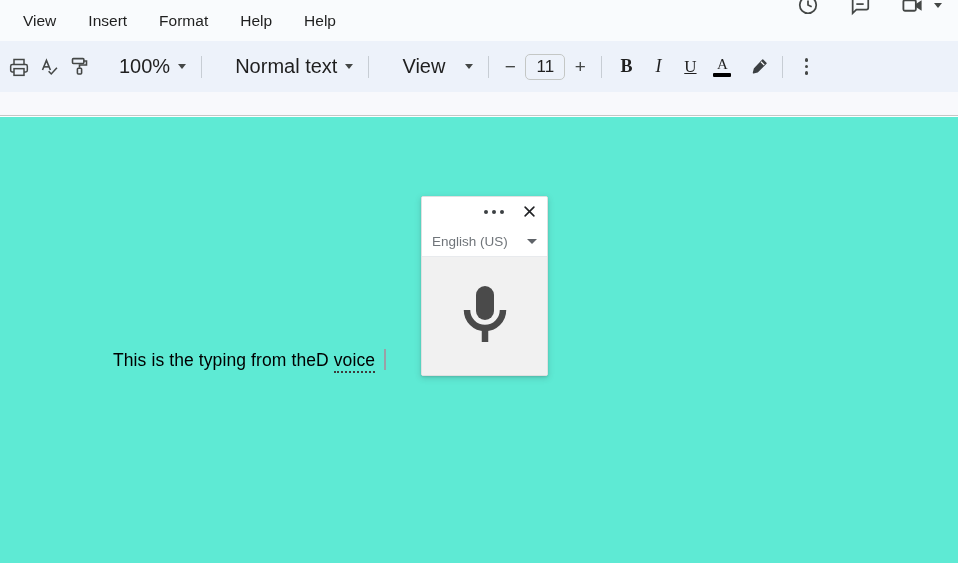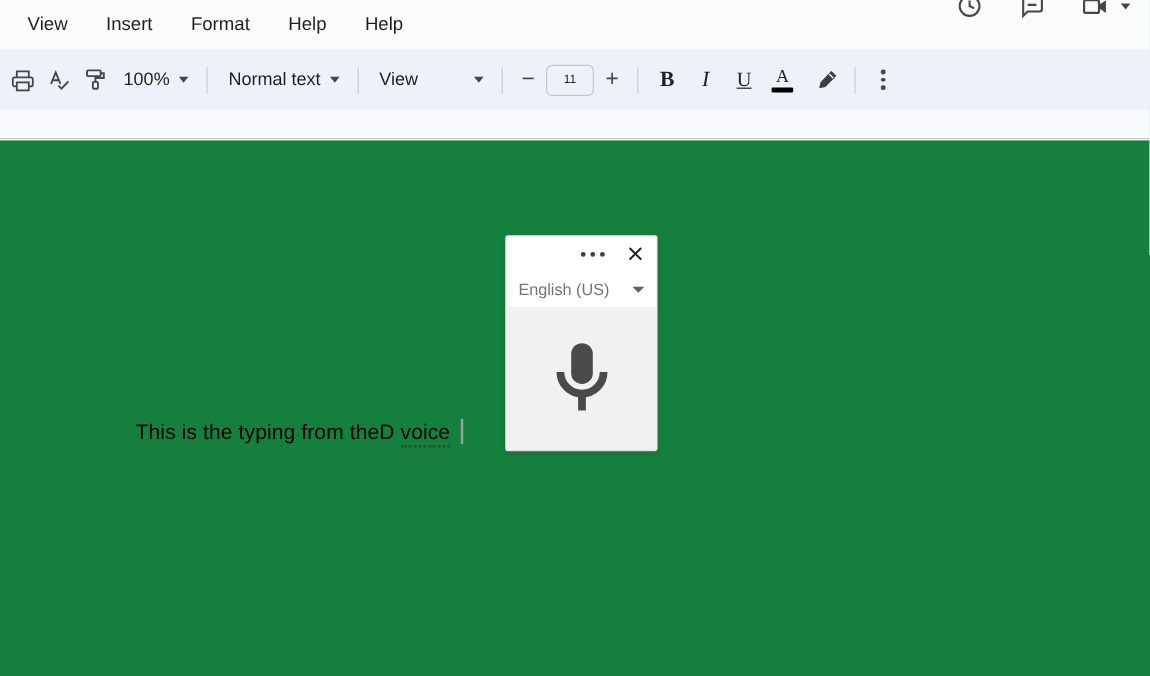--- a/index.html
+++ b/index.html
@@ -45,34 +45,34 @@
   .tb-btn {
     height: 30px; min-width: 30px; border-radius: 4px;
     display: flex; align-items: center; justify-content: center;
     cursor: pointer; color: #444746; padding: 0 4px;
   }
   .tb-sep { width: 1px; height: 22px; background: #c7cdd4; margin: 0 8px; }
   .tb-drop {
     height: 30px; display:flex; align-items:center; gap: 8px;
     padding: 0 7px 0 9px; border-radius: 4px; cursor: pointer;
   }
-  .tb-drop .lbl { font-size: 15px; color: #1f1f1f; white-space: nowrap; }
+  .tb-drop .lbl { font-size: 20px; color: #1f1f1f; white-space: nowrap; margin-left: 16px; }
   .caret {
     width: 0; height: 0; border-left: 4.5px solid transparent;
     border-right: 4.5px solid transparent; border-top: 5px solid #444746;
   }
   .fontsize-group { display:flex; align-items:center; gap: 2px; }
   .fs-btn {
     width: 26px; height: 28px; display:flex; align-items:center; justify-content:center;
     cursor:pointer; border-radius: 4px; color:#444746;
   }
   .fs-box {
     width: 40px; height: 26px; border: 1px solid #c4c7c5; border-radius: 5px;
     background: transparent; display:flex; align-items:center; justify-content:center;
-    font-size: 10px; color: #1f1f1f; cursor: text;
+    font-size: 17px; color: #1f1f1f; cursor: text;
   }
   .fmt-btn {
     width: 32px; height: 30px; border-radius: 4px; cursor: pointer;
     display:flex; align-items:center; justify-content:center;
     font-size: 17px; color:#1f1f1f;
   }
   .b-glyph { font-weight: bold; font-family:"Liberation Serif", serif; font-size:18px; }
   .i-glyph { font-style: italic; font-family:"Liberation Serif", serif; font-size:18px; }
   .u-glyph { text-decoration: underline; font-family:"Liberation Serif", serif; font-size:17px; }
   .textcolor-btn {
@@ -80,21 +80,21 @@
     display:flex; flex-direction:column; align-items:center; justify-content:center; gap:1px;
   }
   .tc-a { font-size: 15px; color:#1f1f1f; line-height:1; font-family:"Liberation Serif", serif; }
   .tc-bar { width: 18px; height: 4px; background:#000000; border-radius:1px; }
   .dots-v { display:flex; flex-direction:column; gap:3px; align-items:center; }
   .dots-v i { width:3.5px; height:3.5px; border-radius:50%; background:#444746; display:block; }
 
   
   .doc {
     position: absolute; left: 0; top: 117px; width: 958px; height: 446px;
-    background: #15803d;
+    background: #5eead4;
   }
   .doc-text {
     position: absolute; left: 113px; top: 232px;
     font-size: 17.5px; color: #000000; white-space: nowrap; letter-spacing: 0.1px;
   }
   .misspelled {
     border-bottom: 2px dotted #3c3c3c; padding-bottom: 1px;
   }
   .caret-bar {
     display: inline-block; width: 1.5px; height: 21px; background: #9aa0a6;

